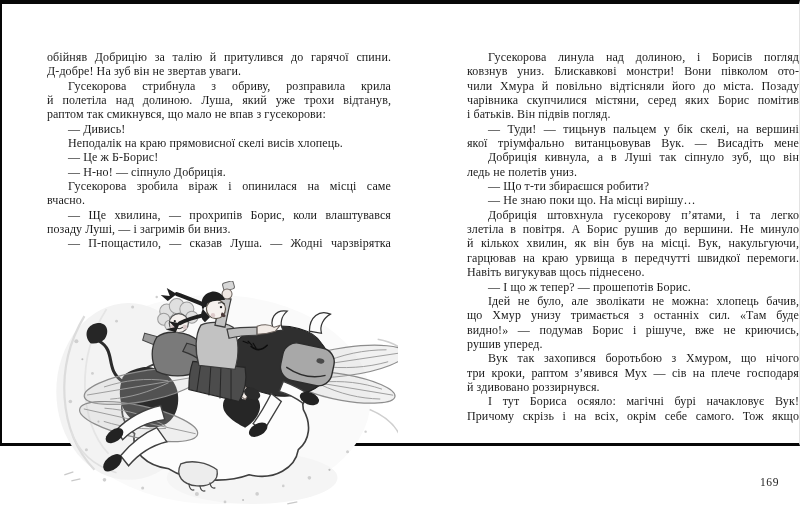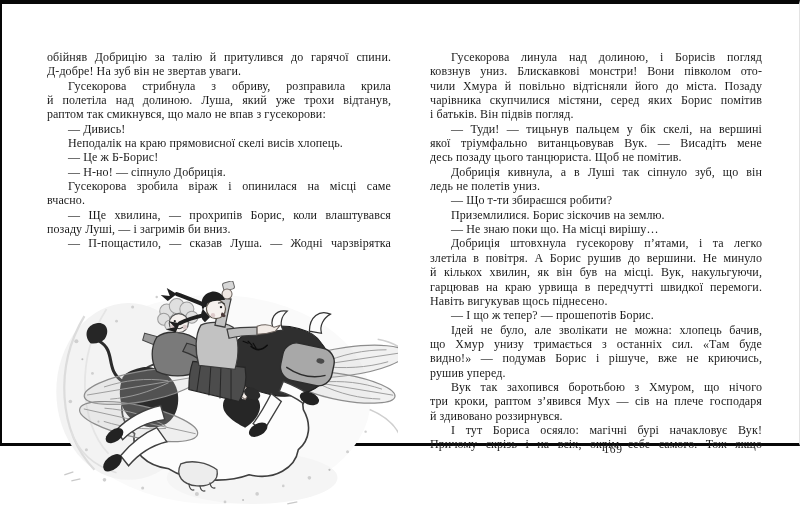--- a/index.html
+++ b/index.html
@@ -12,26 +12,26 @@
     position:absolute;left:0;top:0;width:800px;height:446px;box-sizing:border-box;
     border-top:4px solid #070707;border-bottom:3px solid #070707;
     border-left:2px solid #070707;border-right:1px solid #e3e3e3;
     background:#ffffff;
   }
   .textcol{
     position:absolute;color:#1b1b1b;font-size:12px;line-height:14.35px;
     letter-spacing:.1px;
   }
   #left-lines{left:45px;top:46px;width:344px}
-  #right-lines{left:428px;top:46px;width:332px}
+  #right-lines{left:465px;top:46px;width:332px}
   .line{min-height:14.35px}
   .just{text-align:justify;text-align-last:justify;text-justify:inter-word}
   .ind{text-indent:21px}
   .pagenum{
-    position:absolute;left:445px;top:439px;width:332px;text-align:center;
+    position:absolute;left:445px;top:472px;width:332px;text-align:right;
     font-size:11.5px;letter-spacing:.6px;color:#222;
   }
   .illus{position:absolute;left:44px;top:277px;width:352px;height:231px}
   svg{display:block}
 </style>
 </head>
 <body>
 
 <div class="frame">
 
@@ -215,25 +215,23 @@
   </div>
 
   <div class="textcol" id="right-lines">
       <div class="line just ind">Гусекорова линула над долиною, і Борисів погляд</div>
       <div class="line just">ковзнув униз. Блискавкові монстри! Вони півколом ото-</div>
       <div class="line just">чили Хмура й повільно відтісняли його до міста. Позаду</div>
       <div class="line just">чарівника скупчилися містяни, серед яких Борис помітив</div>
       <div class="line">і батьків. Він підвів погляд.</div>
       <div class="line just ind">— Туди! — тицьнув пальцем у бік скелі, на вершині</div>
       <div class="line just">якої тріумфально витанцьовував Вук. — Висадіть мене</div>
-      <div class="line">десь позаду цього танцюриста. Щоб не помітив.</div>
       <div class="line just ind">Добриція кивнула, а в Луші так сіпнуло зуб, що він</div>
       <div class="line">ледь не полетів униз.</div>
       <div class="line ind">— Що т-ти збираєшся робити?</div>
-      <div class="line ind">Приземлилися. Борис зіскочив на землю.</div>
       <div class="line ind">— Не знаю поки що. На місці вирішу…</div>
       <div class="line just ind">Добриція штовхнула гусекорову п’ятами, і та легко</div>
       <div class="line just">злетіла в повітря. А Борис рушив до вершини. Не минуло</div>
       <div class="line just">й кількох хвилин, як він був на місці. Вук, накульгуючи,</div>
       <div class="line just">гарцював на краю урвища в передчутті швидкої перемоги.</div>
       <div class="line">Навіть вигукував щось піднесено.</div>
       <div class="line ind">— І що ж тепер? — прошепотів Борис.</div>
       <div class="line just ind">Ідей не було, але зволікати не можна: хлопець бачив,</div>
       <div class="line just">що Хмур унизу тримається з останніх сил. «Там буде</div>
       <div class="line just">видно!» — подумав Борис і рішуче, вже не криючись,</div>

